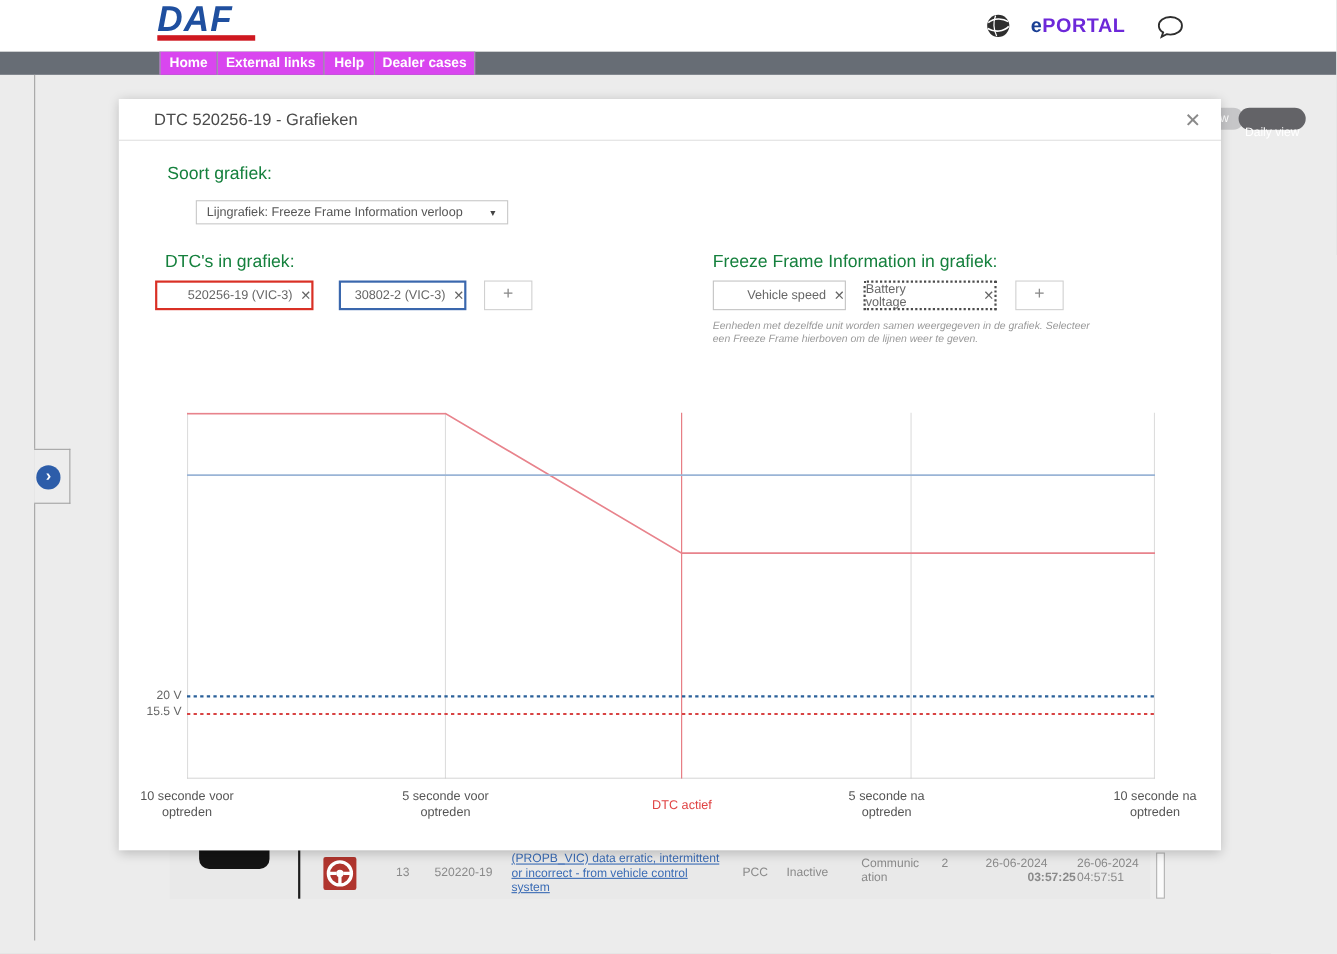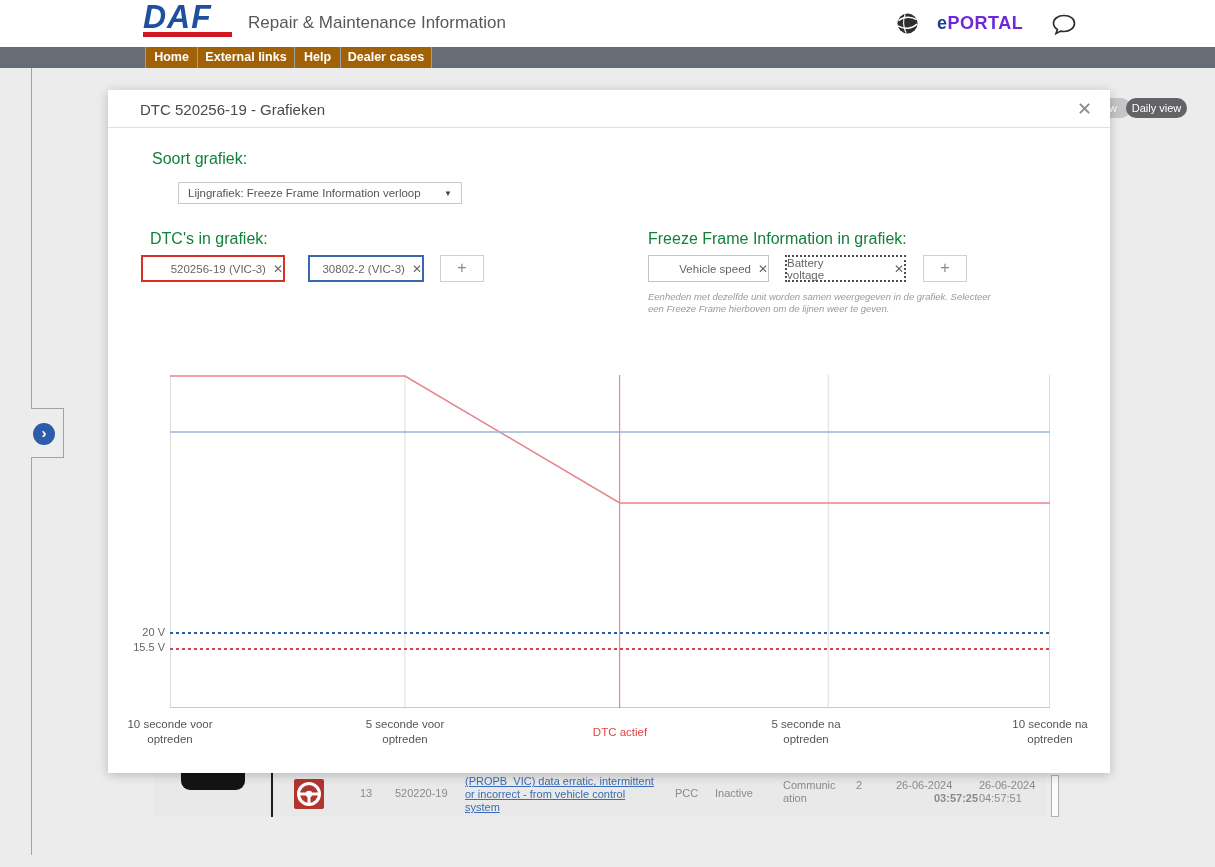--- a/index.html
+++ b/index.html
@@ -18,40 +18,40 @@
   .daf-logo .redbar { position:absolute; left:0; top:28px; width:89px; height:5px; background:#cf1820; }
   .app-title { position:absolute; left:248px; top:13px; font-size:17px; color:#595959; }
   .globe { position:absolute; left:896px; top:12px; width:23px; height:23px; }
   .eportal { position:absolute; left:937px; top:13px; font-size:18px; font-weight:bold; letter-spacing:0.5px; }
   .eportal .e { color:#1a3f94; }
   .eportal .rest { color:#6d28d9; }
   .chat { position:absolute; left:1051px; top:13px; width:26px; height:24px; }
   
   .nav-bar { position:absolute; left:0; top:47px; width:1215px; height:21px; background:#676d75; }
   .nav-item {
-    position:absolute; top:0; height:21px; background:#a16207;
+    position:absolute; top:0; height:21px; background:#d946ef;
     border-left:1px solid #9aa0a8; color:#ffffff; font-size:12.5px; font-weight:bold;
     text-align:center; line-height:21px; cursor:pointer;
   }
   .nav-item.last { border-right:1px solid #9aa0a8; }
   
   .left-line { position:absolute; left:31px; top:68px; width:1px; height:787px; background:#a3a3a3; }
   .left-tab {
     position:absolute; left:31px; top:408px; width:33px; height:50px; background:#ededed;
     border:1px solid #a3a3a3; border-left:none;
   }
   .expand-btn {
     position:absolute; left:2px; top:14px; width:22px; height:22px; border-radius:50%;
     background:#2d5da9; color:#ffffff; font-size:15px; font-weight:bold;
     text-align:center; line-height:20px; cursor:pointer;
   }
   
   .pill { position:absolute; top:98px; height:20px; border-radius:10px; font-size:11px; color:#ffffff; z-index:1; }
   .pill.light { left:1040px; width:91px; background:#c6c6c8; text-align:right; padding:4px 14px 0 0; }
-  .pill.dark { left:1126px; width:61px; background:#636367; text-align:center; padding-top:4px; }
+  .pill.dark { left:1126px; width:61px; background:#636367; text-align:center; padding-top:17px; }
   
   .bg-row { position:absolute; left:154px; top:773px; width:892px; height:44px; background:#e9e9e9; z-index:1; }
   .truck-blob { position:absolute; left:27px; top:0; width:64px; height:17px; background:#141414; border-radius:0 0 9px 9px; }
   .row-divider { position:absolute; left:117px; top:0; width:2px; height:44px; background:#1c1c1c; }
   .wheel-box { position:absolute; left:140px; top:6px; width:30px; height:30px; background:#b0352e; border-radius:2px; }
   .cell { position:absolute; font-size:11px; color:#8a8a8a; white-space:nowrap; }
   .cell.link { color:#3b6cb5; text-decoration:underline; cursor:pointer; }
   .row-scrollbar { position:absolute; left:1051px; top:775px; width:8px; height:42px; background:#fbfbfb; border:1px solid #b0b0b0; z-index:1; }
   
   .modal {
@@ -94,21 +94,20 @@
 </head>
 <body>
 
 <div id="stage">
 
   <div class="app-header">
     <div class="daf-logo">
       <div class="letters">DAF</div>
       <div class="redbar"></div>
     </div>
-    <div class="app-title">Repair &amp; Maintenance Information</div>
     <div class="globe">
       <svg viewBox="0 0 24 24">
         <circle cx="12" cy="12" r="10.5" fill="#2e2e2e"></circle>
         <path d="M2.5 9 C8 4.5, 16 4.5, 21.5 8" stroke="#ffffff" stroke-width="1.6" fill="none"></path>
         <path d="M2 14.5 C9 18.5, 17 17.5, 22 12.5" stroke="#ffffff" stroke-width="1.6" fill="none"></path>
         <path d="M9.5 2.3 C7 8, 7.5 16, 10.5 21.6" stroke="#ffffff" stroke-width="1.2" fill="none"></path>
       </svg>
     </div>
     <div class="eportal"><span class="e">e</span><span class="rest">PORTAL</span></div>
     <div class="chat">

